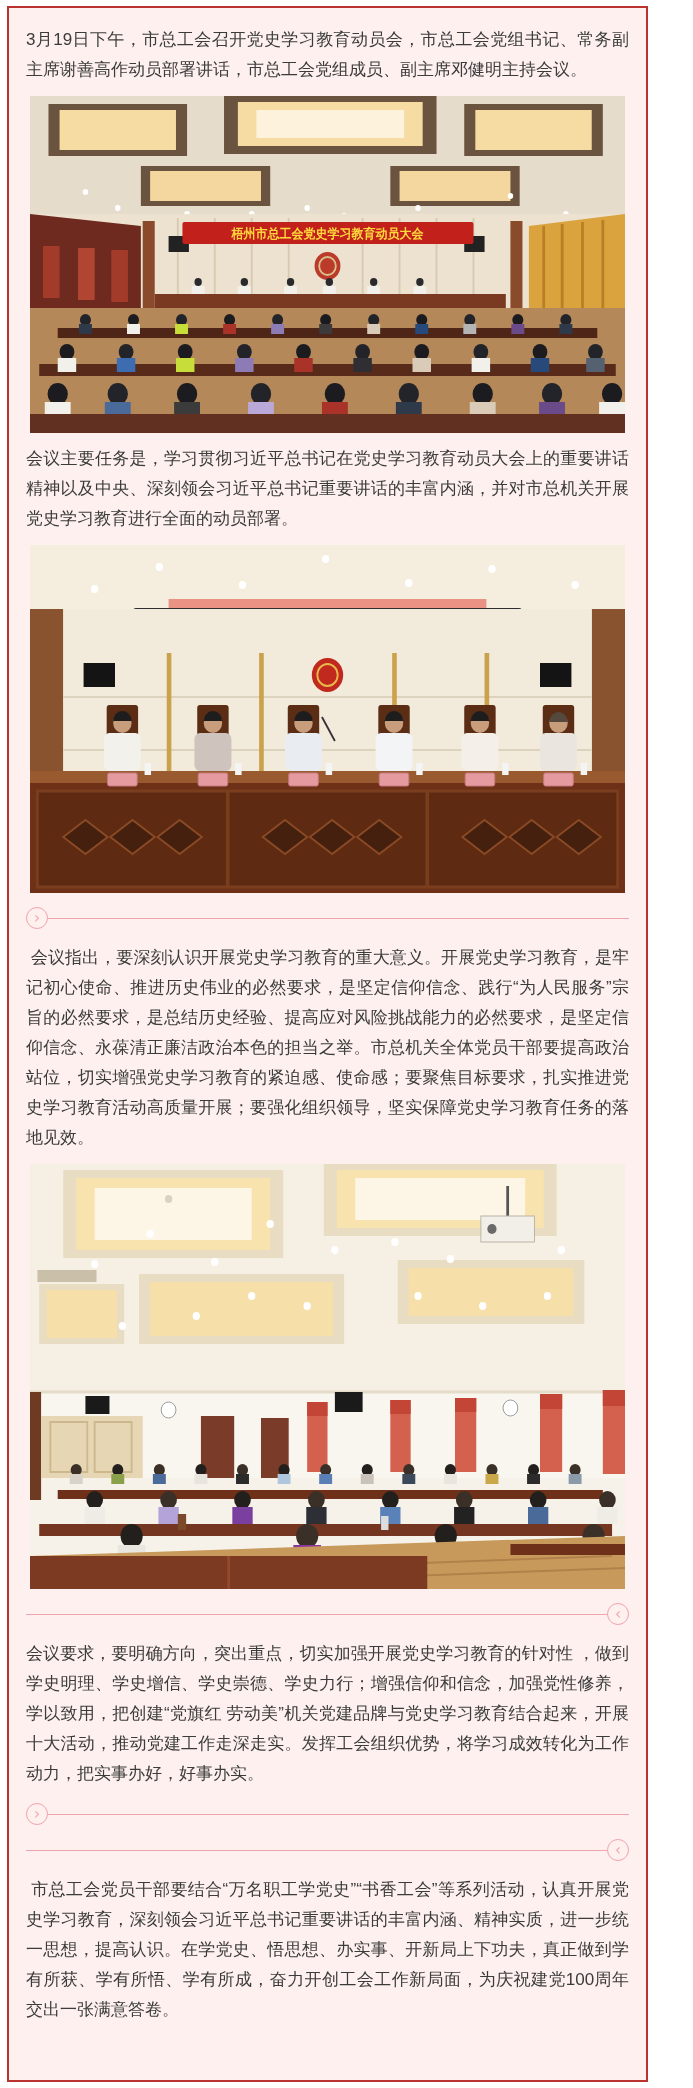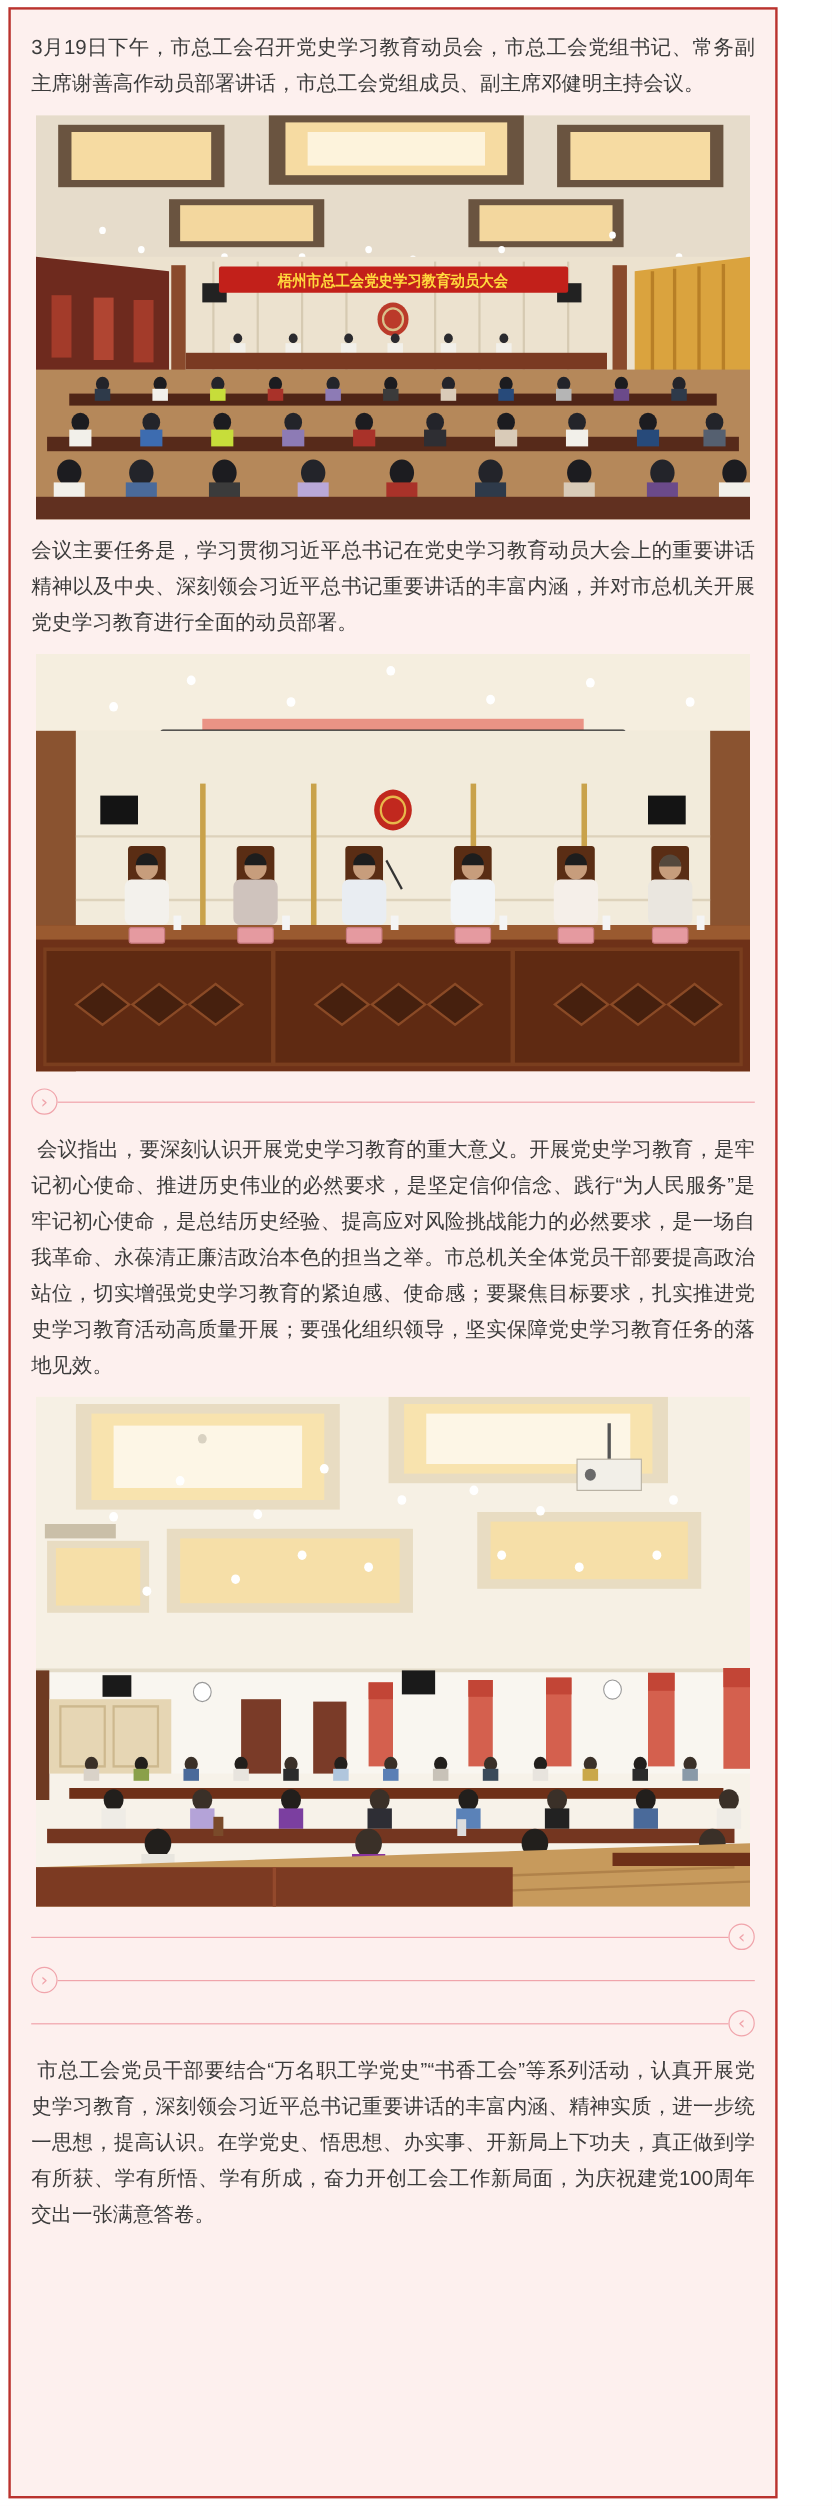--- a/index.html
+++ b/index.html
@@ -289,21 +289,21 @@
           </g>
         </g>
       </svg>
     </figure>
 
     <div class="divider">
       <span class="div-circle">›</span>
       <span class="div-line"></span>
     </div>
 
-    <p class="para"> 会议指出，要深刻认识开展党史学习教育的重大意义。开展党史学习教育，是牢记初心使命、推进历史伟业的必然要求，是坚定信仰信念、践行“为人民服务”是牢记初心使命，是总结历史经验、提高应对风险挑战能力的必然要求，是一场自我革命、永葆清正廉洁政治本色的担当之举。市总机关全体党员干部要提高政治站位，切实增强党史学习教育的紧迫感、使命感；要聚焦目标要求，扎实推进党史学习教育活动高质量开展；要强化组织领导，坚实保障党史学习教育任务的落地见效。</p>
+    <p class="para"> 会议指出，要深刻认识开展党史学习教育的重大意义。开展党史学习教育，是牢记初心使命、推进历史伟业的必然要求，是坚定信仰信念、践行“为人民服务”宗旨的必然要求，是总结历史经验、提高应对风险挑战能力的必然要求，是坚定信仰信念、永葆清正廉洁政治本色的担当之举。市总机关全体党员干部要提高政治站位，切实增强党史学习教育的紧迫感、使命感；要聚焦目标要求，扎实推进党史学习教育活动高质量开展；要强化组织领导，坚实保障党史学习教育任务的落地见效。</p>
 
     <figure class="photo">
       <svg viewBox="0 0 644 425" height="425" preserveAspectRatio="none" role="img">
         <rect width="644" height="425" fill="#f7f2e9"></rect>
         <g>
           <rect width="644" height="228" fill="#f6f0e4"></rect>
           <g>
             <rect x="36" y="6" width="238" height="88" fill="#e8dcc2"></rect>
             <rect x="50" y="14" width="210" height="72" fill="#f8e3ae"></rect>
             <rect x="70" y="24" width="170" height="52" fill="#fdf6e6"></rect>
@@ -444,20 +444,21 @@
           <rect x="520" y="380" width="124" height="11" fill="#6e3018"></rect>
         </g>
       </svg>
     </figure>
 
     <div class="divider">
       <span class="div-line"></span>
       <span class="div-circle">‹</span>
     </div>
 
+    <p class="para">会议要求，要明确方向，突出重点，切实加强开展党史学习教育的针对性 ，做到学史明理、学史增信、学史崇德、学史力行；增强信仰和信念，加强党性修养，学以致用，把创建“党旗红 劳动美”机关党建品牌与党史学习教育结合起来，开展十大活动，推动党建工作走深走实。发挥工会组织优势，将学习成效转化为工作动力，把实事办好，好事办实。</p>
 
     <div class="divider">
       <span class="div-circle">›</span>
       <span class="div-line"></span>
     </div>
 
 
     <div class="divider">
       <span class="div-line"></span>
       <span class="div-circle">‹</span>

